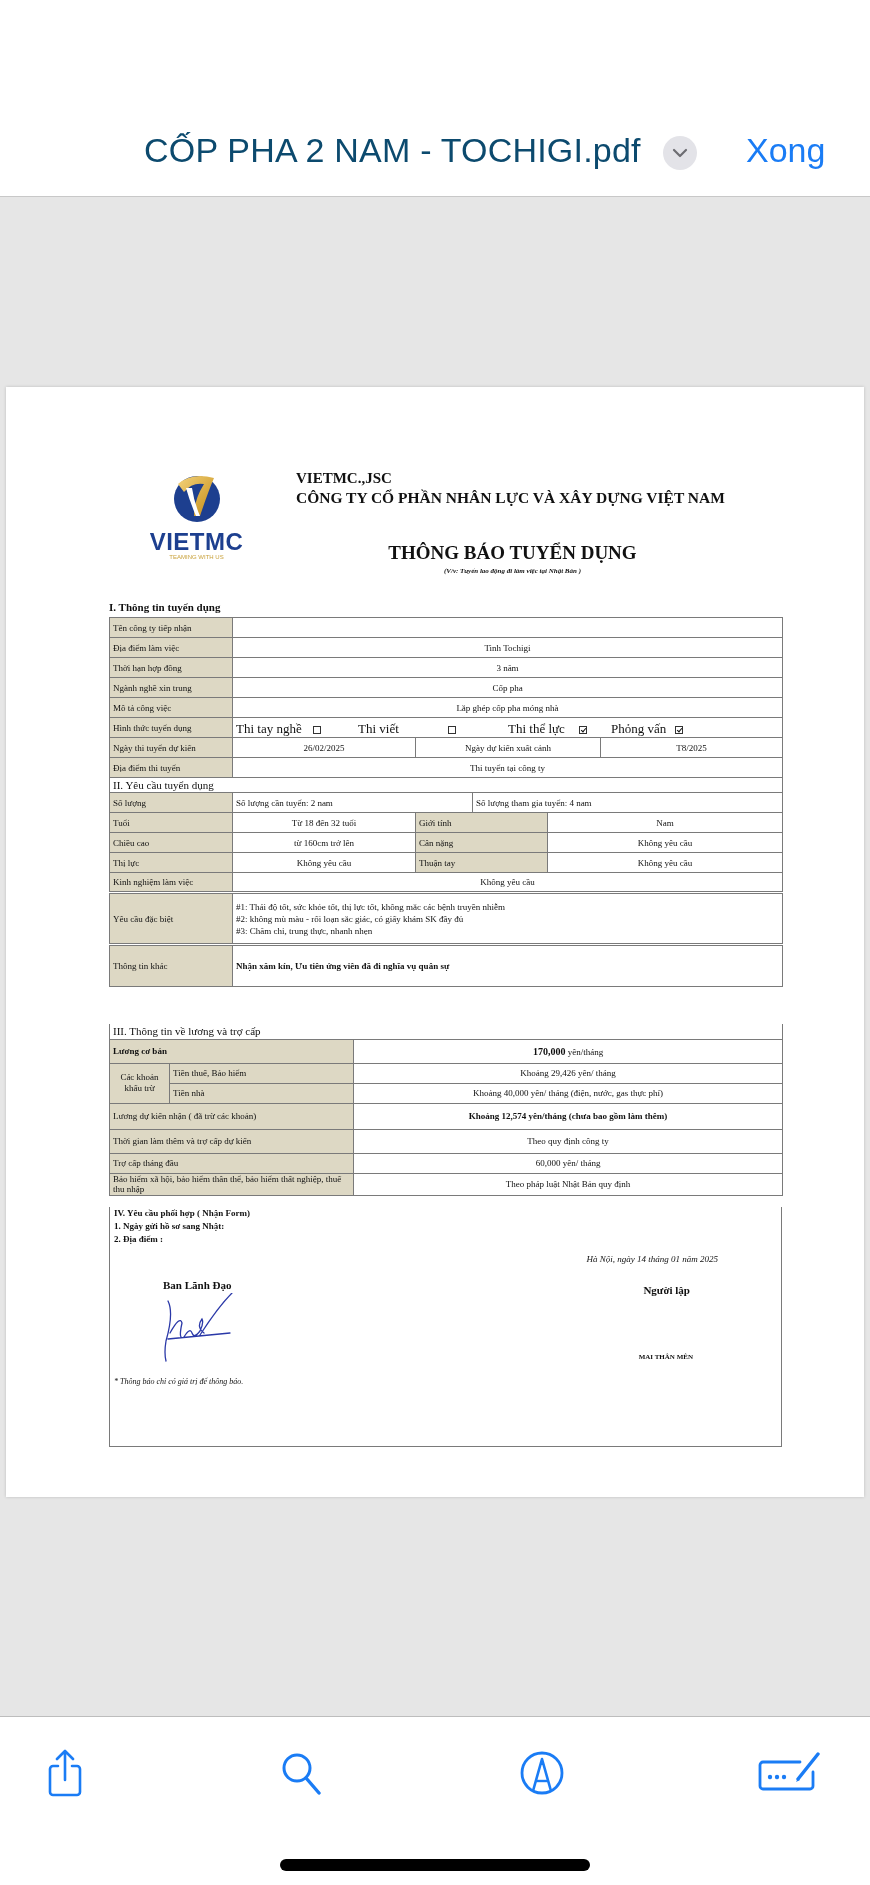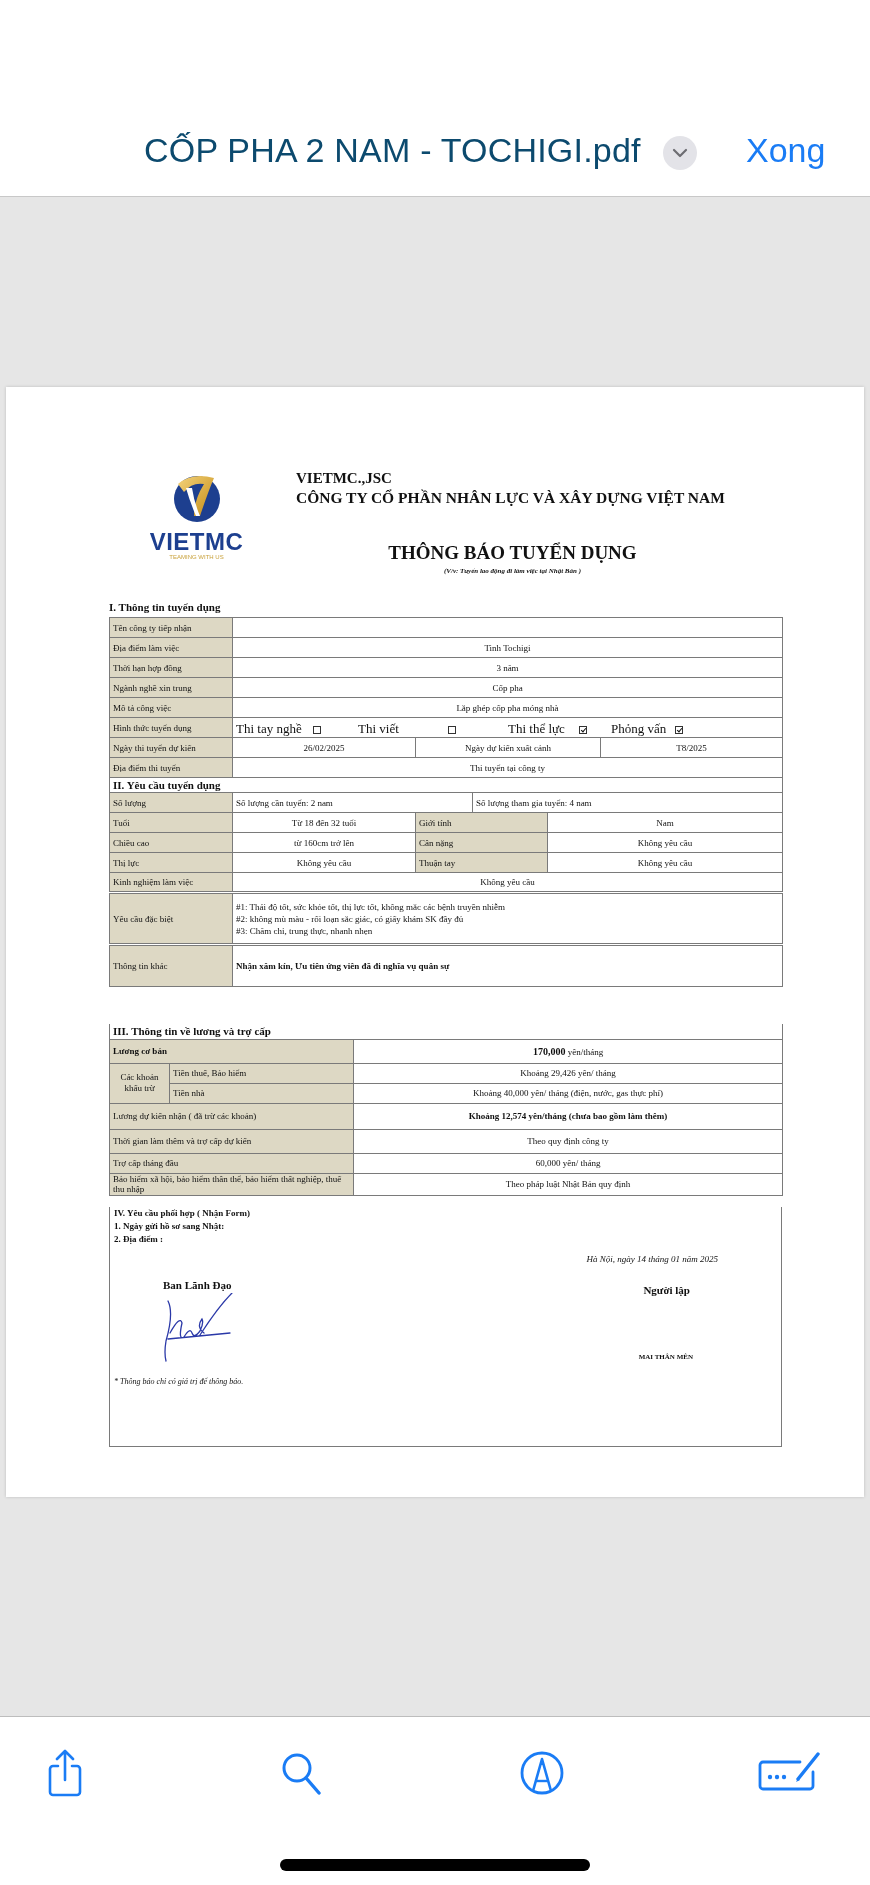--- a/index.html
+++ b/index.html
@@ -25,21 +25,21 @@
   .doc-title { position: absolute; left: 0; width: 858px; top: 155px; text-align: center; font-size: 19px; font-weight: bold; padding-left: 155px; }
   .doc-sub { position: absolute; left: 0; width: 858px; top: 180px; text-align: center; font-size: 7px; font-style: italic; font-weight: bold; padding-left: 155px; }
 
   .sec-head { position: absolute; left: 103px; font-size: 11px; font-weight: bold; }
 
   table.form { position: absolute; left: 103px; width: 673px; border-collapse: collapse; font-size: 9px; table-layout: fixed; }
   table.form td { border: 1px solid #7a7a7a; padding: 0 3px; height: 20px; vertical-align: middle; white-space: nowrap; overflow: hidden; }
   td.lbl { background: #ddd8c4; }
   td.c { text-align: center; }
   td.b { font-weight: bold; }
-  td.sec { font-weight: bold; font-size: 11px; background: #fff; }
+  td.sec { font-weight: normal; font-size: 11px; background: #fff; }
   .chk { display: inline-block; width: 8px; height: 8px; border: 1px solid #333; vertical-align: -1px; position: relative; }
   .chk.on::after { content: ""; position: absolute; left: 2px; top: 0px; width: 2px; height: 4px; border: solid #111; border-width: 0 1px 1px 0; transform: rotate(40deg); }
   .multi { line-height: 12px; padding-top: 4px !important; padding-bottom: 4px !important; white-space: normal !important; }
 
   .foot-box { position: absolute; left: 103px; width: 673px; border: 1px solid #7a7a7a; border-top: none; }
   .foot-line { position: absolute; left: 4px; font-size: 9px; font-weight: bold; }
   .date-line { position: absolute; right: 63px; font-size: 9px; font-style: italic; }
   .sig-left { position: absolute; left: 53px; font-size: 11px; font-weight: bold; }
   .sig-right { position: absolute; right: 91px; font-size: 11px; font-weight: bold; margin-top: 6px; }
   .signer { position: absolute; right: 88px; font-size: 7px; font-weight: bold; }

